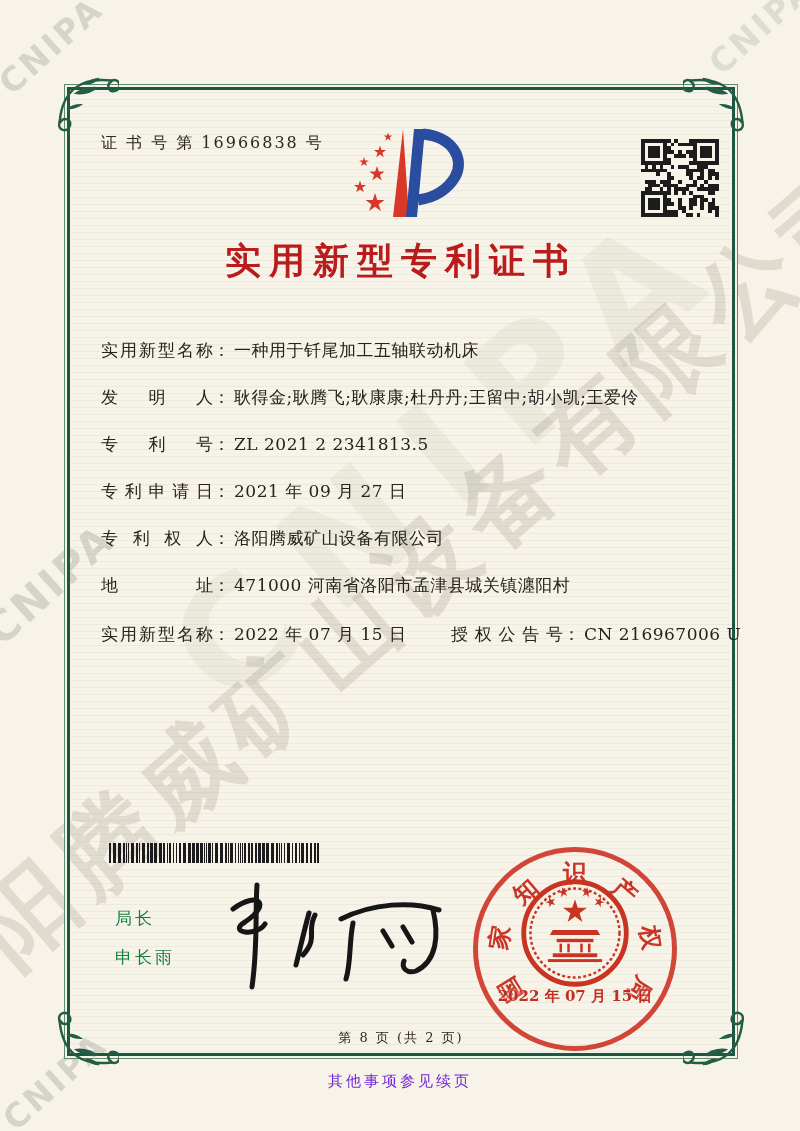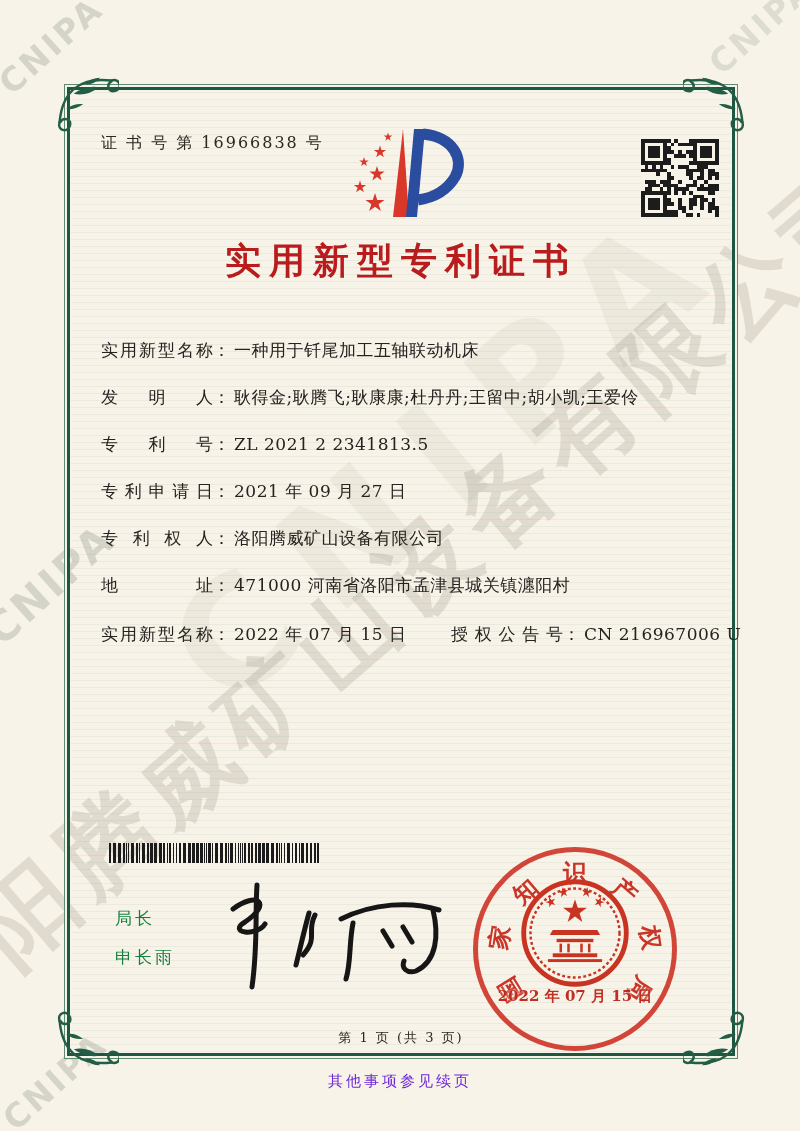--- a/index.html
+++ b/index.html
@@ -719,17 +719,17 @@
           <rect x="-8" y="11" width="2.6" height="9"></rect>
           <rect x="5.4" y="11" width="2.6" height="9"></rect>
           <rect x="13.4" y="11" width="2.6" height="9"></rect>
           <rect x="-23" y="21" width="46" height="4"></rect>
           <rect x="-28" y="27" width="56" height="3"></rect>
         </svg>
       </div>
       <div class="seal-date">2022 年 07 月 15 日</div>
     </div>
 
-    <div class="page-no">第 1 页 (共 3 页)</div>
+    <div class="page-no">第 8 页 (共 2 页)</div>
   </div>
 
   <div class="cont-note">其他事项参见续页</div>
 </div>
 
 </body></html>

